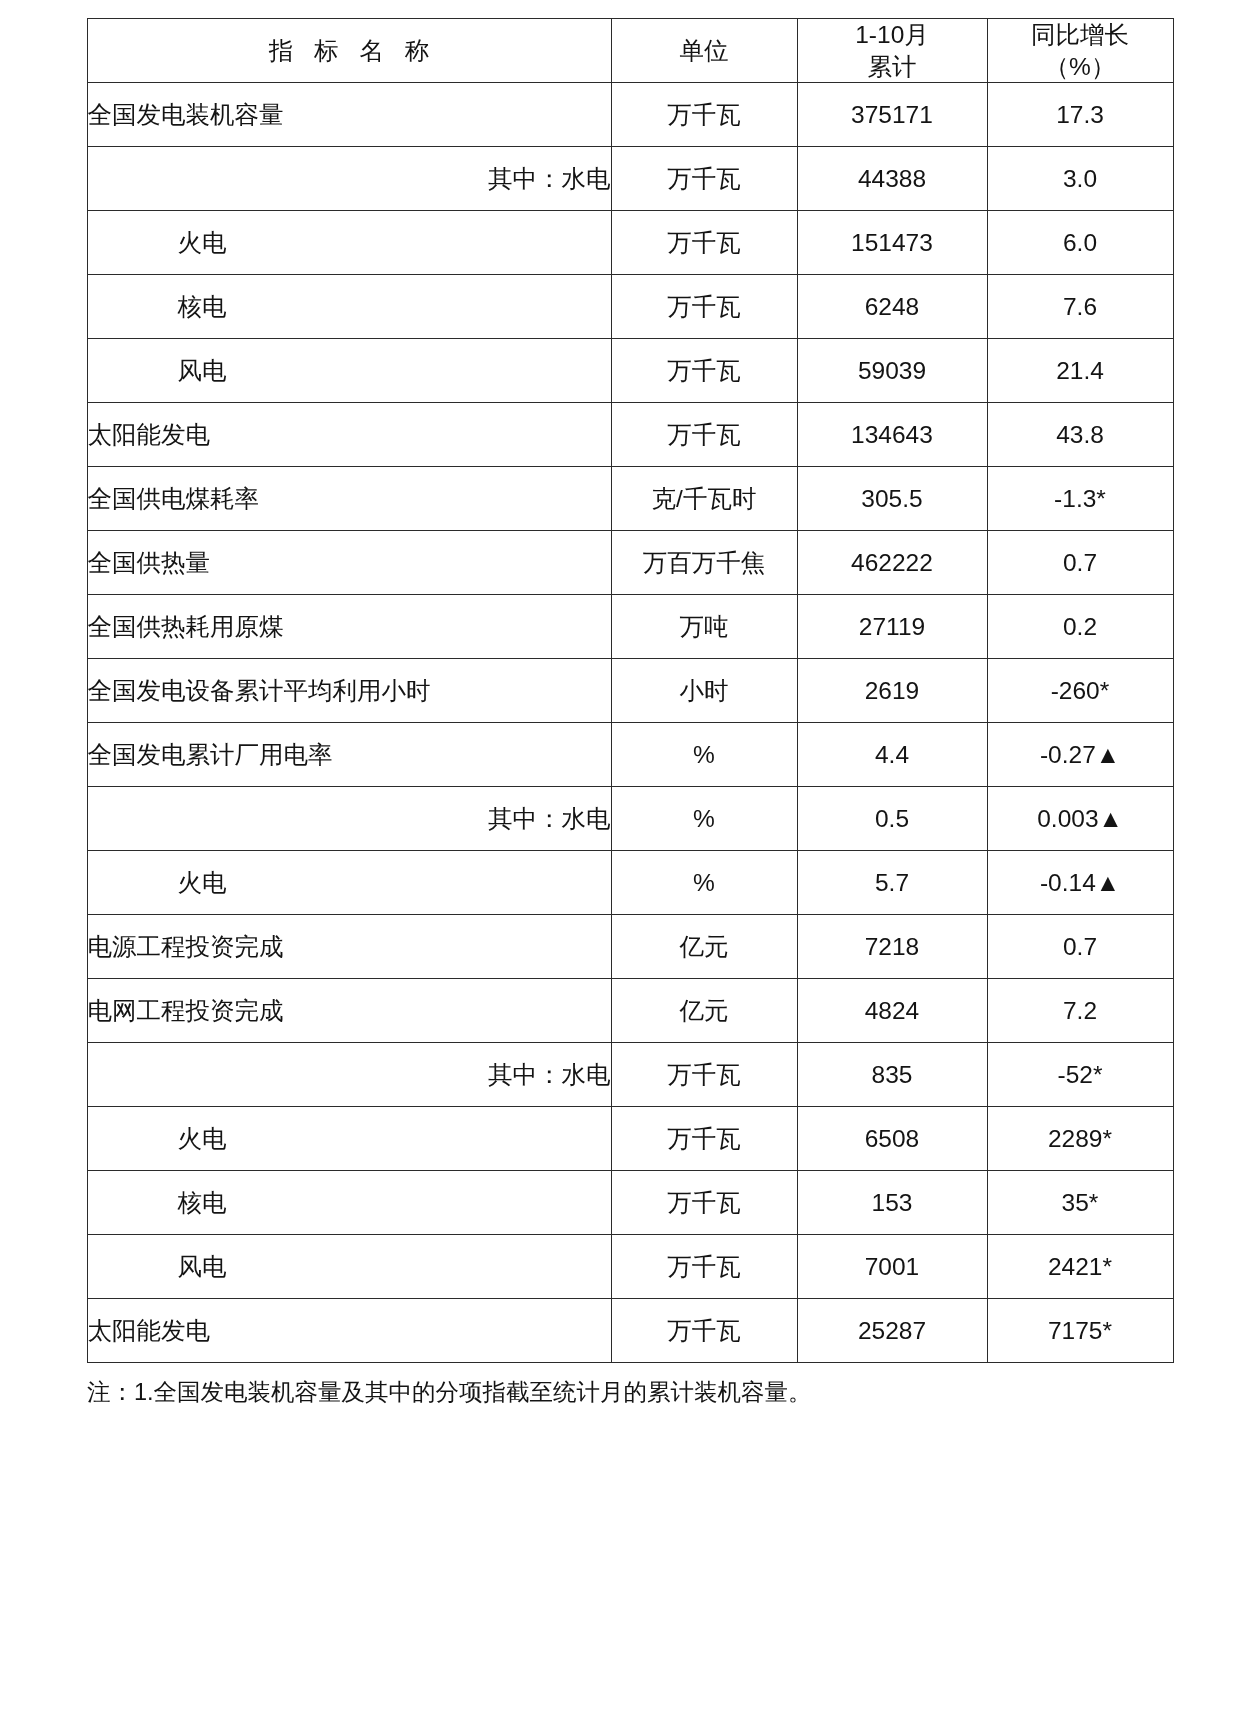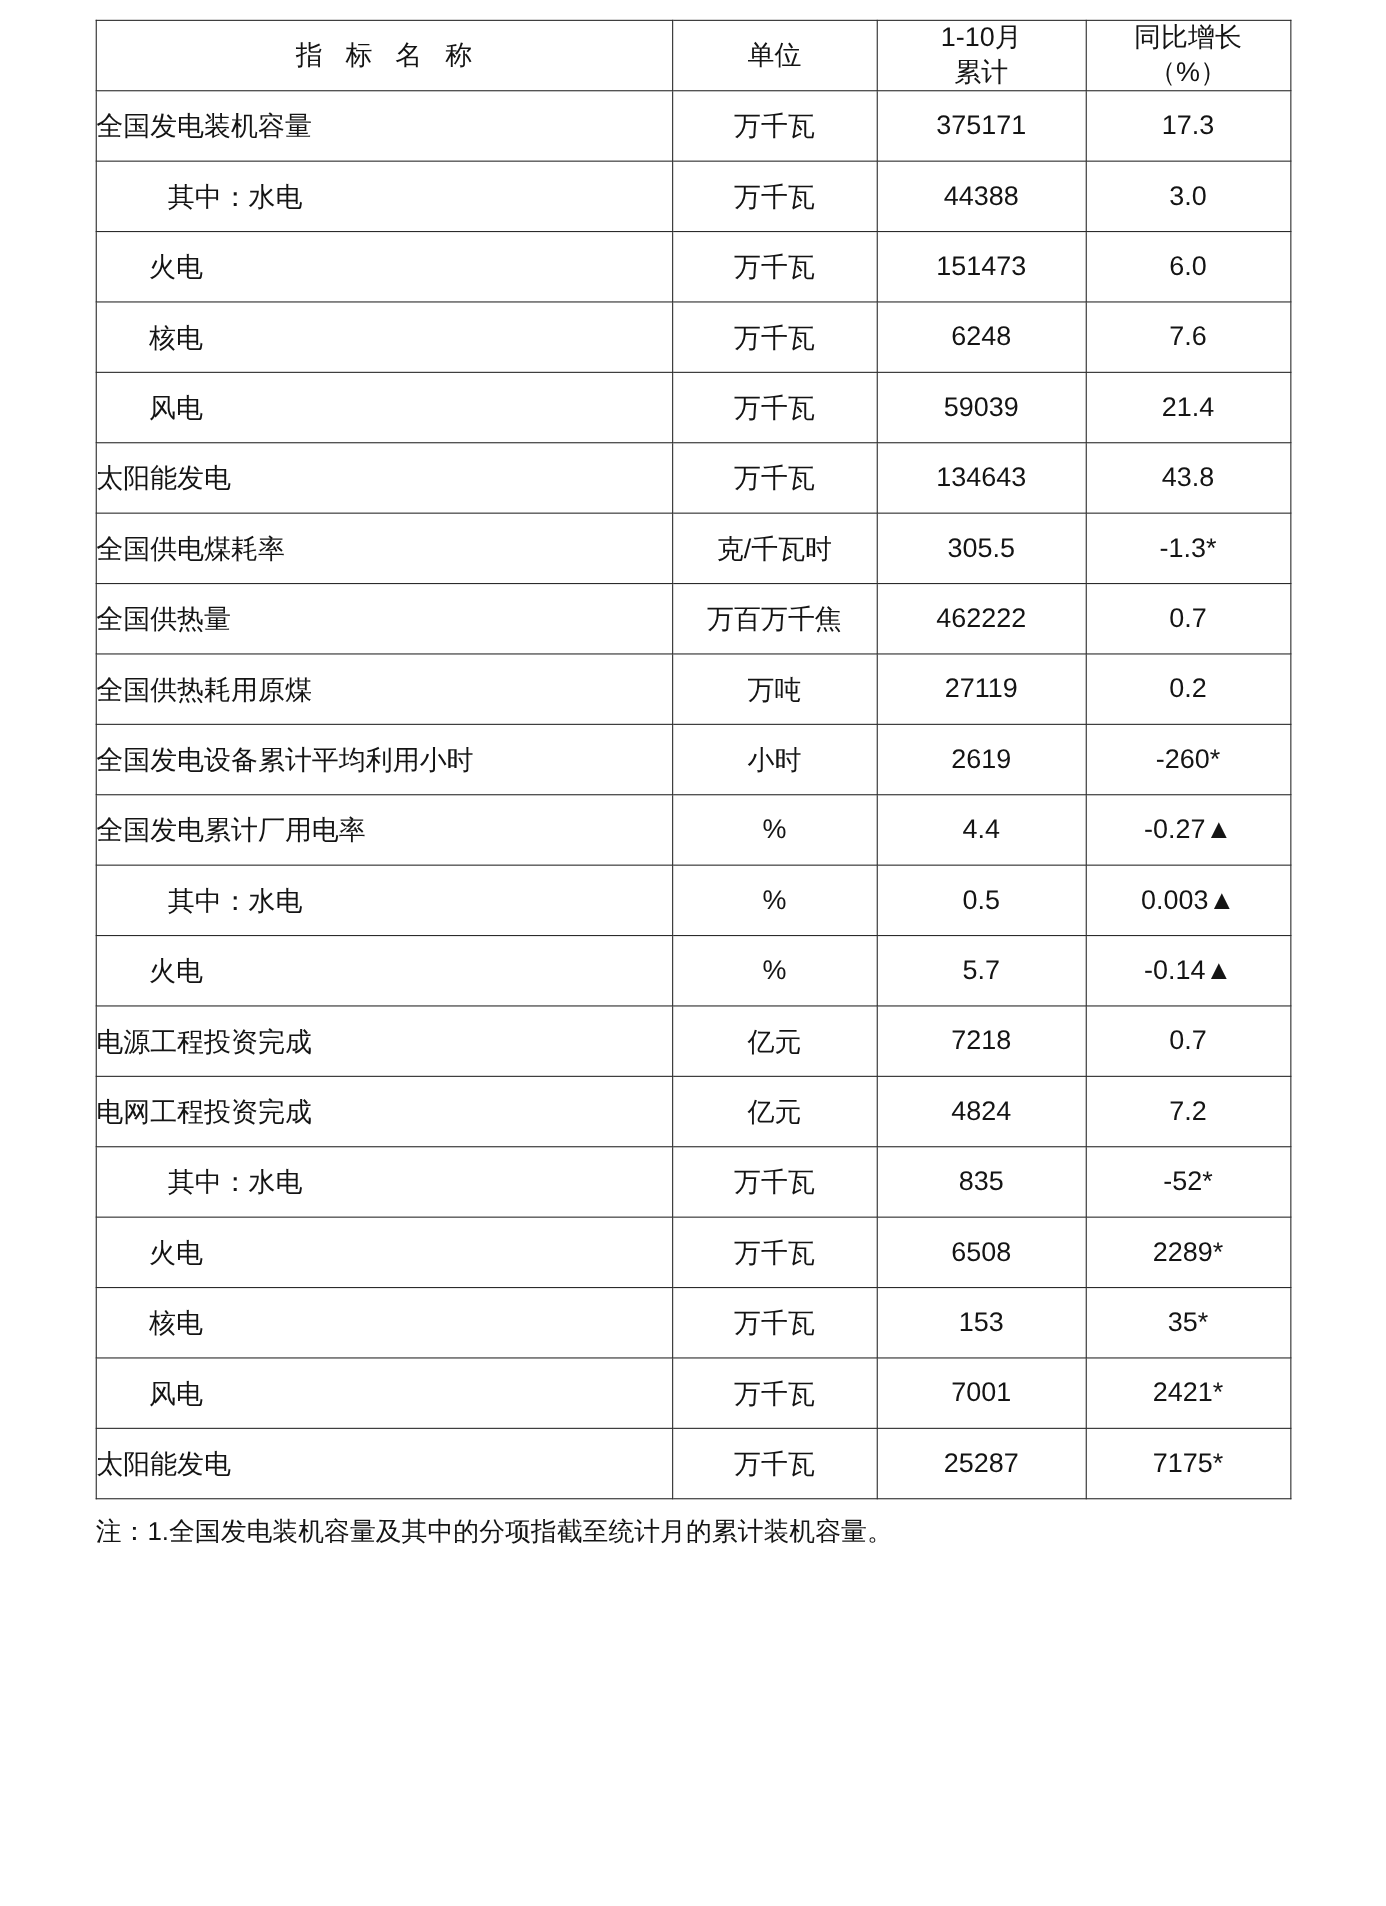--- a/index.html
+++ b/index.html
@@ -52,22 +52,22 @@
   }
   th.head-name {
     letter-spacing: 7px;
     text-indent: 7px;
   }
   td.name {
     text-align: left;
     padding-left: 14px;
     font-size: 24.5px;
   }
-  td.name.ind1 { padding-left: 65px; }
-  td.name.ind2 { padding-left: 48px; }
+  td.name.ind1 { padding-left: 65px; text-align: right; }
+  td.name.ind2 { padding-left: 90px; }
   td.name.ind2b { }
   td.unit, td.val, td.yoy {
     text-align: center;
   }
   .notes {
     width: 1086px;
     margin: 10px auto 0 auto;
     font-size: 23.5px;
     line-height: 1.62;
     color: #141414;

